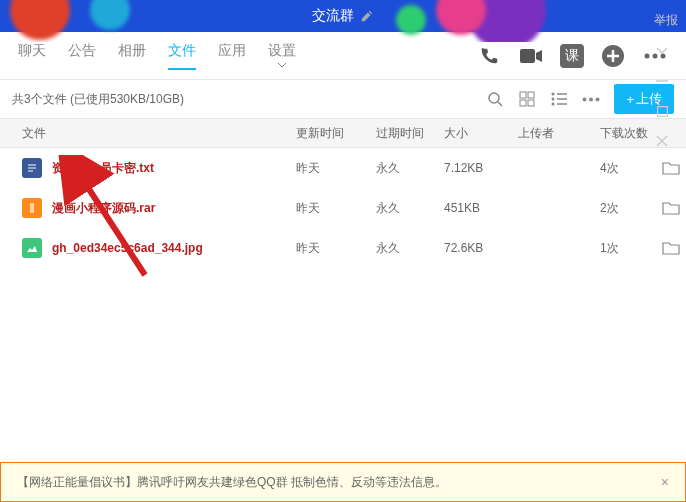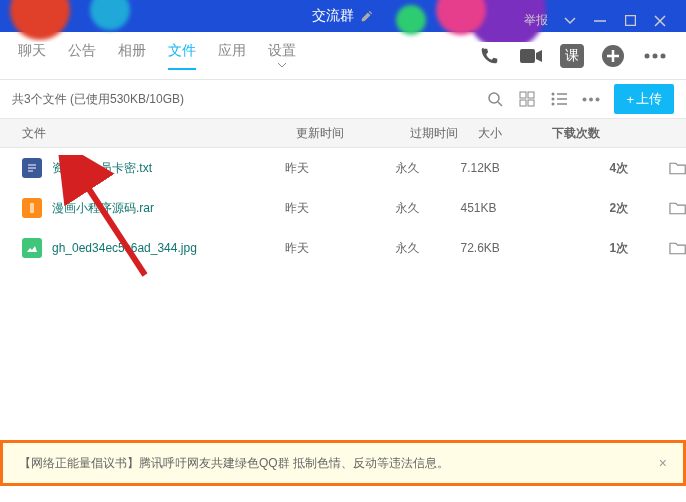--- a/index.html
+++ b/index.html
@@ -3,58 +3,58 @@
 <meta charset="utf-8">
 <style>
 * { margin: 0; padding: 0; box-sizing: border-box; }
 body { width: 686px; height: 502px; font-family: "Microsoft YaHei", sans-serif; font-size: 13px; background: #fff; position: relative; overflow: hidden; }
 
 .titlebar { height: 32px; background: #1d4ed8; position: relative; display: flex; align-items: center; }
 .titlebar-splash { position: absolute; top: 0; left: 0; right: 0; height: 42px; overflow: hidden; }
 .splash-blob { position: absolute; border-radius: 50%; filter: blur(2px); }
 .title-text { position: absolute; left: 50%; transform: translateX(-50%); color: #fff; font-size: 14px; display: flex; align-items: center; gap: 6px; }
 .title-edit { width: 14px; height: 14px; }
-.titlebar-right { position: absolute; right: 18px; top: 12px; display: flex; align-items: center; gap: 14px; color: #ccc; font-size: 12px; }
+.titlebar-right { position: absolute; right: 8px; top: 12px; display: flex; gap: 14px; color: #ccc; font-size: 12px; flex-direction: column; }
 .tb-icon { width: 16px; height: 16px; cursor: pointer; display: flex; align-items: center; justify-content: center; }
 
 .tabs-row { height: 48px; display: flex; align-items: center; border-bottom: 1px solid #e6e6e6; padding: 0 18px; gap: 48px; }
 .tabs-left { display: flex; gap: 22px; }
 .tab { color: #888; font-size: 14px; cursor: pointer; padding-bottom: 2px; }
 .tab.active { color: #12b7f5; border-bottom: 2px solid #12b7f5; }
 .tab.settings { display: flex; align-items: center; gap: 2px; flex-direction: column; }
 .tabs-right { margin-left: auto; display: flex; align-items: center; gap: 16px; }
 .tool-icon { width: 26px; height: 26px; display: flex; align-items: center; justify-content: center; cursor: pointer; color: #666; }
 .tool-icon.lesson { background: #666; color: #fff; border-radius: 4px; font-size: 14px; width: 24px; height: 24px; }
 
 .subbar { height: 38px; display: flex; align-items: center; padding: 0 12px; gap: 26px; }
 .subbar-text { color: #666; font-size: 12px; }
 .subbar-right { margin-left: auto; display: flex; align-items: center; gap: 14px; }
 .sb-icon { width: 18px; height: 18px; cursor: pointer; color: #888; display: flex; align-items: center; justify-content: center; }
 .upload-btn { background: #12b7f5; color: #fff; padding: 6px 12px; border-radius: 2px; cursor: pointer; font-size: 13px; display: flex; align-items: center; gap: 2px; }
 
 .table-header { height: 30px; background: #f5f5f5; border-top: 1px solid #e6e6e6; border-bottom: 1px solid #e6e6e6; display: flex; align-items: center; color: #666; font-size: 12px; padding-left: 22px; }
 .col-file { width: 248px; }
 .col-time { width: 80px; margin-left: 26px; }
-.col-expire { width: 68px; margin-left: 34px; }
+.col-expire { width: 68px; }
 .col-size { width: 74px; }
 .col-uploader { width: 82px; }
-.col-downloads { width: 62px; font-weight: bold; }
+.col-downloads { width: 62px; }
 
 .file-row { height: 40px; display: flex; align-items: center; padding-left: 22px; font-size: 12px; color: #666; cursor: pointer; }
 .file-icon { width: 20px; height: 20px; border-radius: 3px; margin-right: 10px; display: flex; align-items: center; justify-content: center; }
 .file-icon.txt { background: #3b5998; }
 .file-icon.rar { background: #ff8c1a; }
 .file-icon.img { background: #3fc67a; }
-.file-name { color: #0f766e; }
+.file-name { color: #b91c1c; font-weight: bold; }
 .file-row .col-file { display: flex; align-items: center; }
 .folder-icon { width: 18px; height: 14px; }
 
 .arrow-overlay { position: absolute; left: 45px; top: 155px; pointer-events: none; z-index: 10; }
 
-.footer-banner { position: absolute; bottom: 16px; left: 0; right: 0; height: 46px; background: #fffde6; border: 3px solid #f97316; display: flex; align-items: center; padding: 0 16px; font-size: 12px; color: #666; }
+.footer-banner { position: absolute; bottom: 0; left: 0; right: 0; height: 40px; background: #fffde6; border: 1px solid #f97316; display: flex; align-items: center; padding: 0 16px; font-size: 12px; color: #666; }
 .footer-close { margin-left: auto; color: #999; cursor: pointer; font-size: 14px; }
 </style>
 </head>
 <body>
 
 <div class="titlebar">
   <div class="titlebar-splash">
     <div class="splash-blob" style="width:60px;height:60px;background:#e0402a;left:10px;top:-20px;"></div>
     <div class="splash-blob" style="width:40px;height:40px;background:#1fa8d8;left:90px;top:-10px;"></div>
     <div class="splash-blob" style="width:80px;height:80px;background:#7b2fbf;right:140px;top:-30px;"></div>
@@ -174,20 +174,21 @@
       <span>上传</span>
     </div>
   </div>
 </div>
 
 <div class="table-header">
   <div class="col-file">文件</div>
   <div class="col-time">更新时间</div>
   <div class="col-expire">过期时间</div>
   <div class="col-size">大小</div>
+  <div class="col-uploader">上传者</div>
   <div class="col-downloads">下载次数</div>
 </div>
 
 <div class="file-row">
   <div class="col-file">
     <div class="file-icon txt">
         <svg width="12" height="12" viewBox="0 0 12 12">
           <line x1="2" y1="3" x2="10" y2="3" stroke="#fff"></line>
           <line x1="2" y1="6" x2="10" y2="6" stroke="#fff"></line>
           <line x1="2" y1="9" x2="7" y2="9" stroke="#fff"></line>

